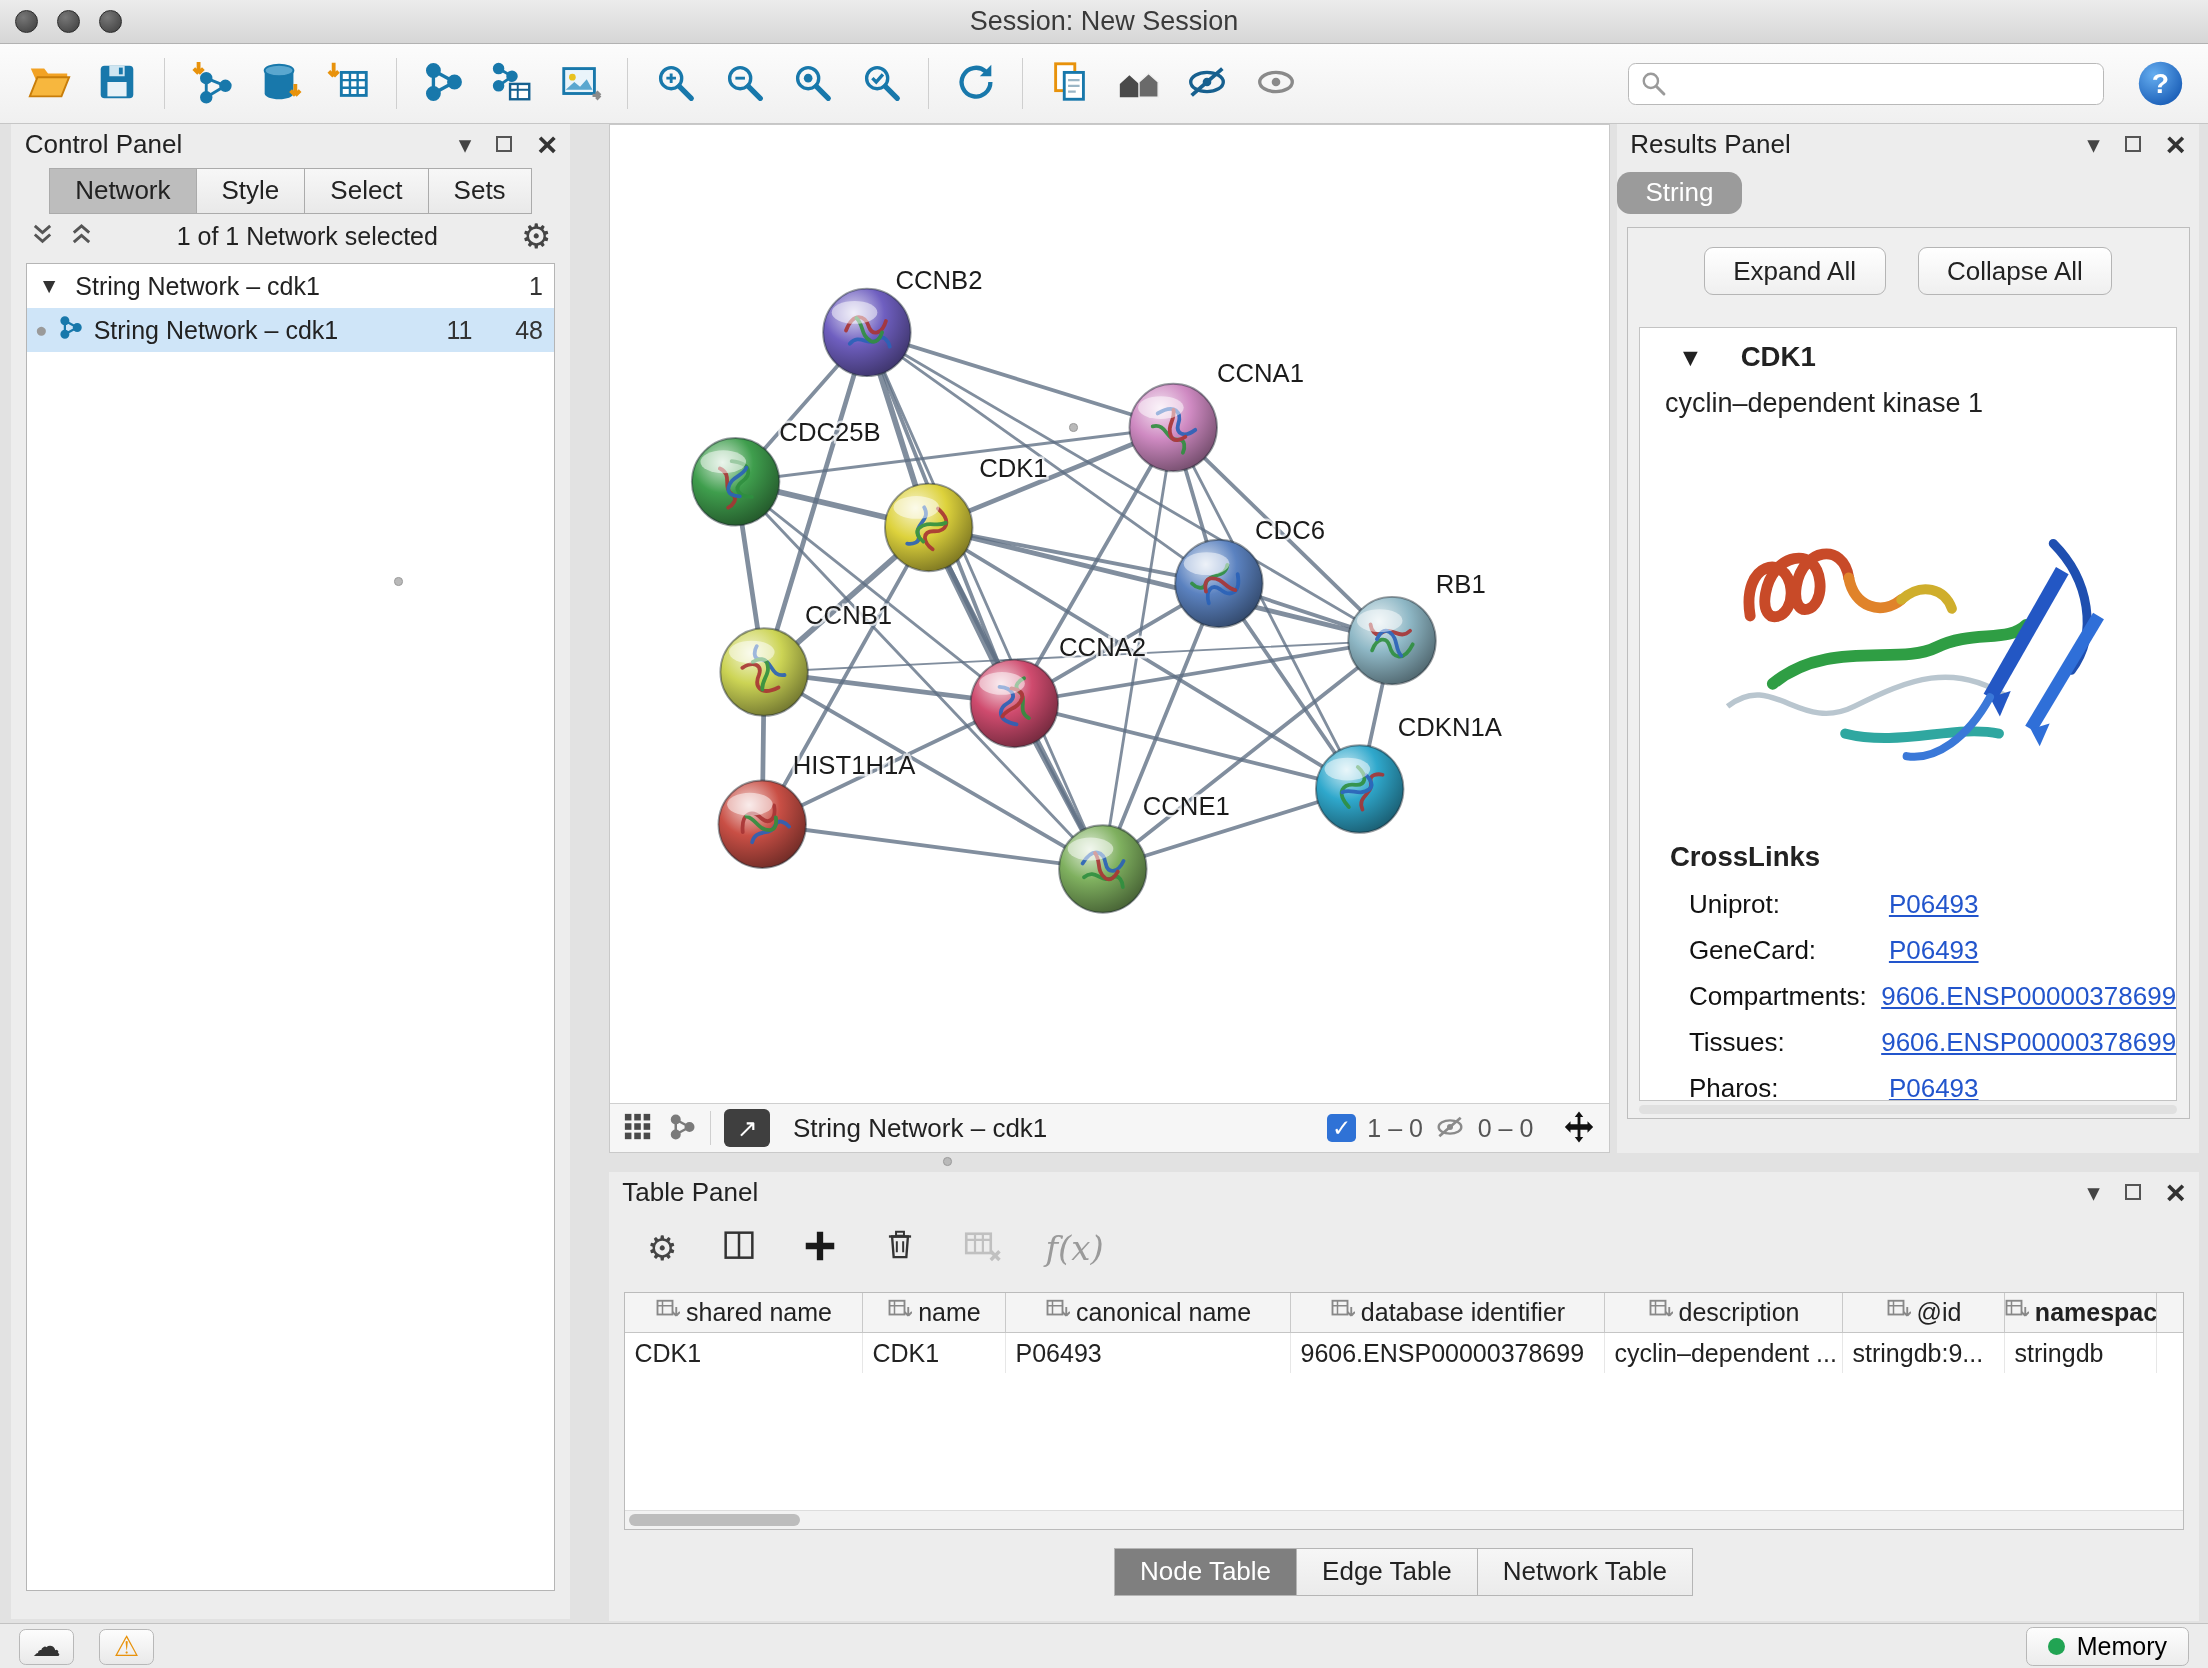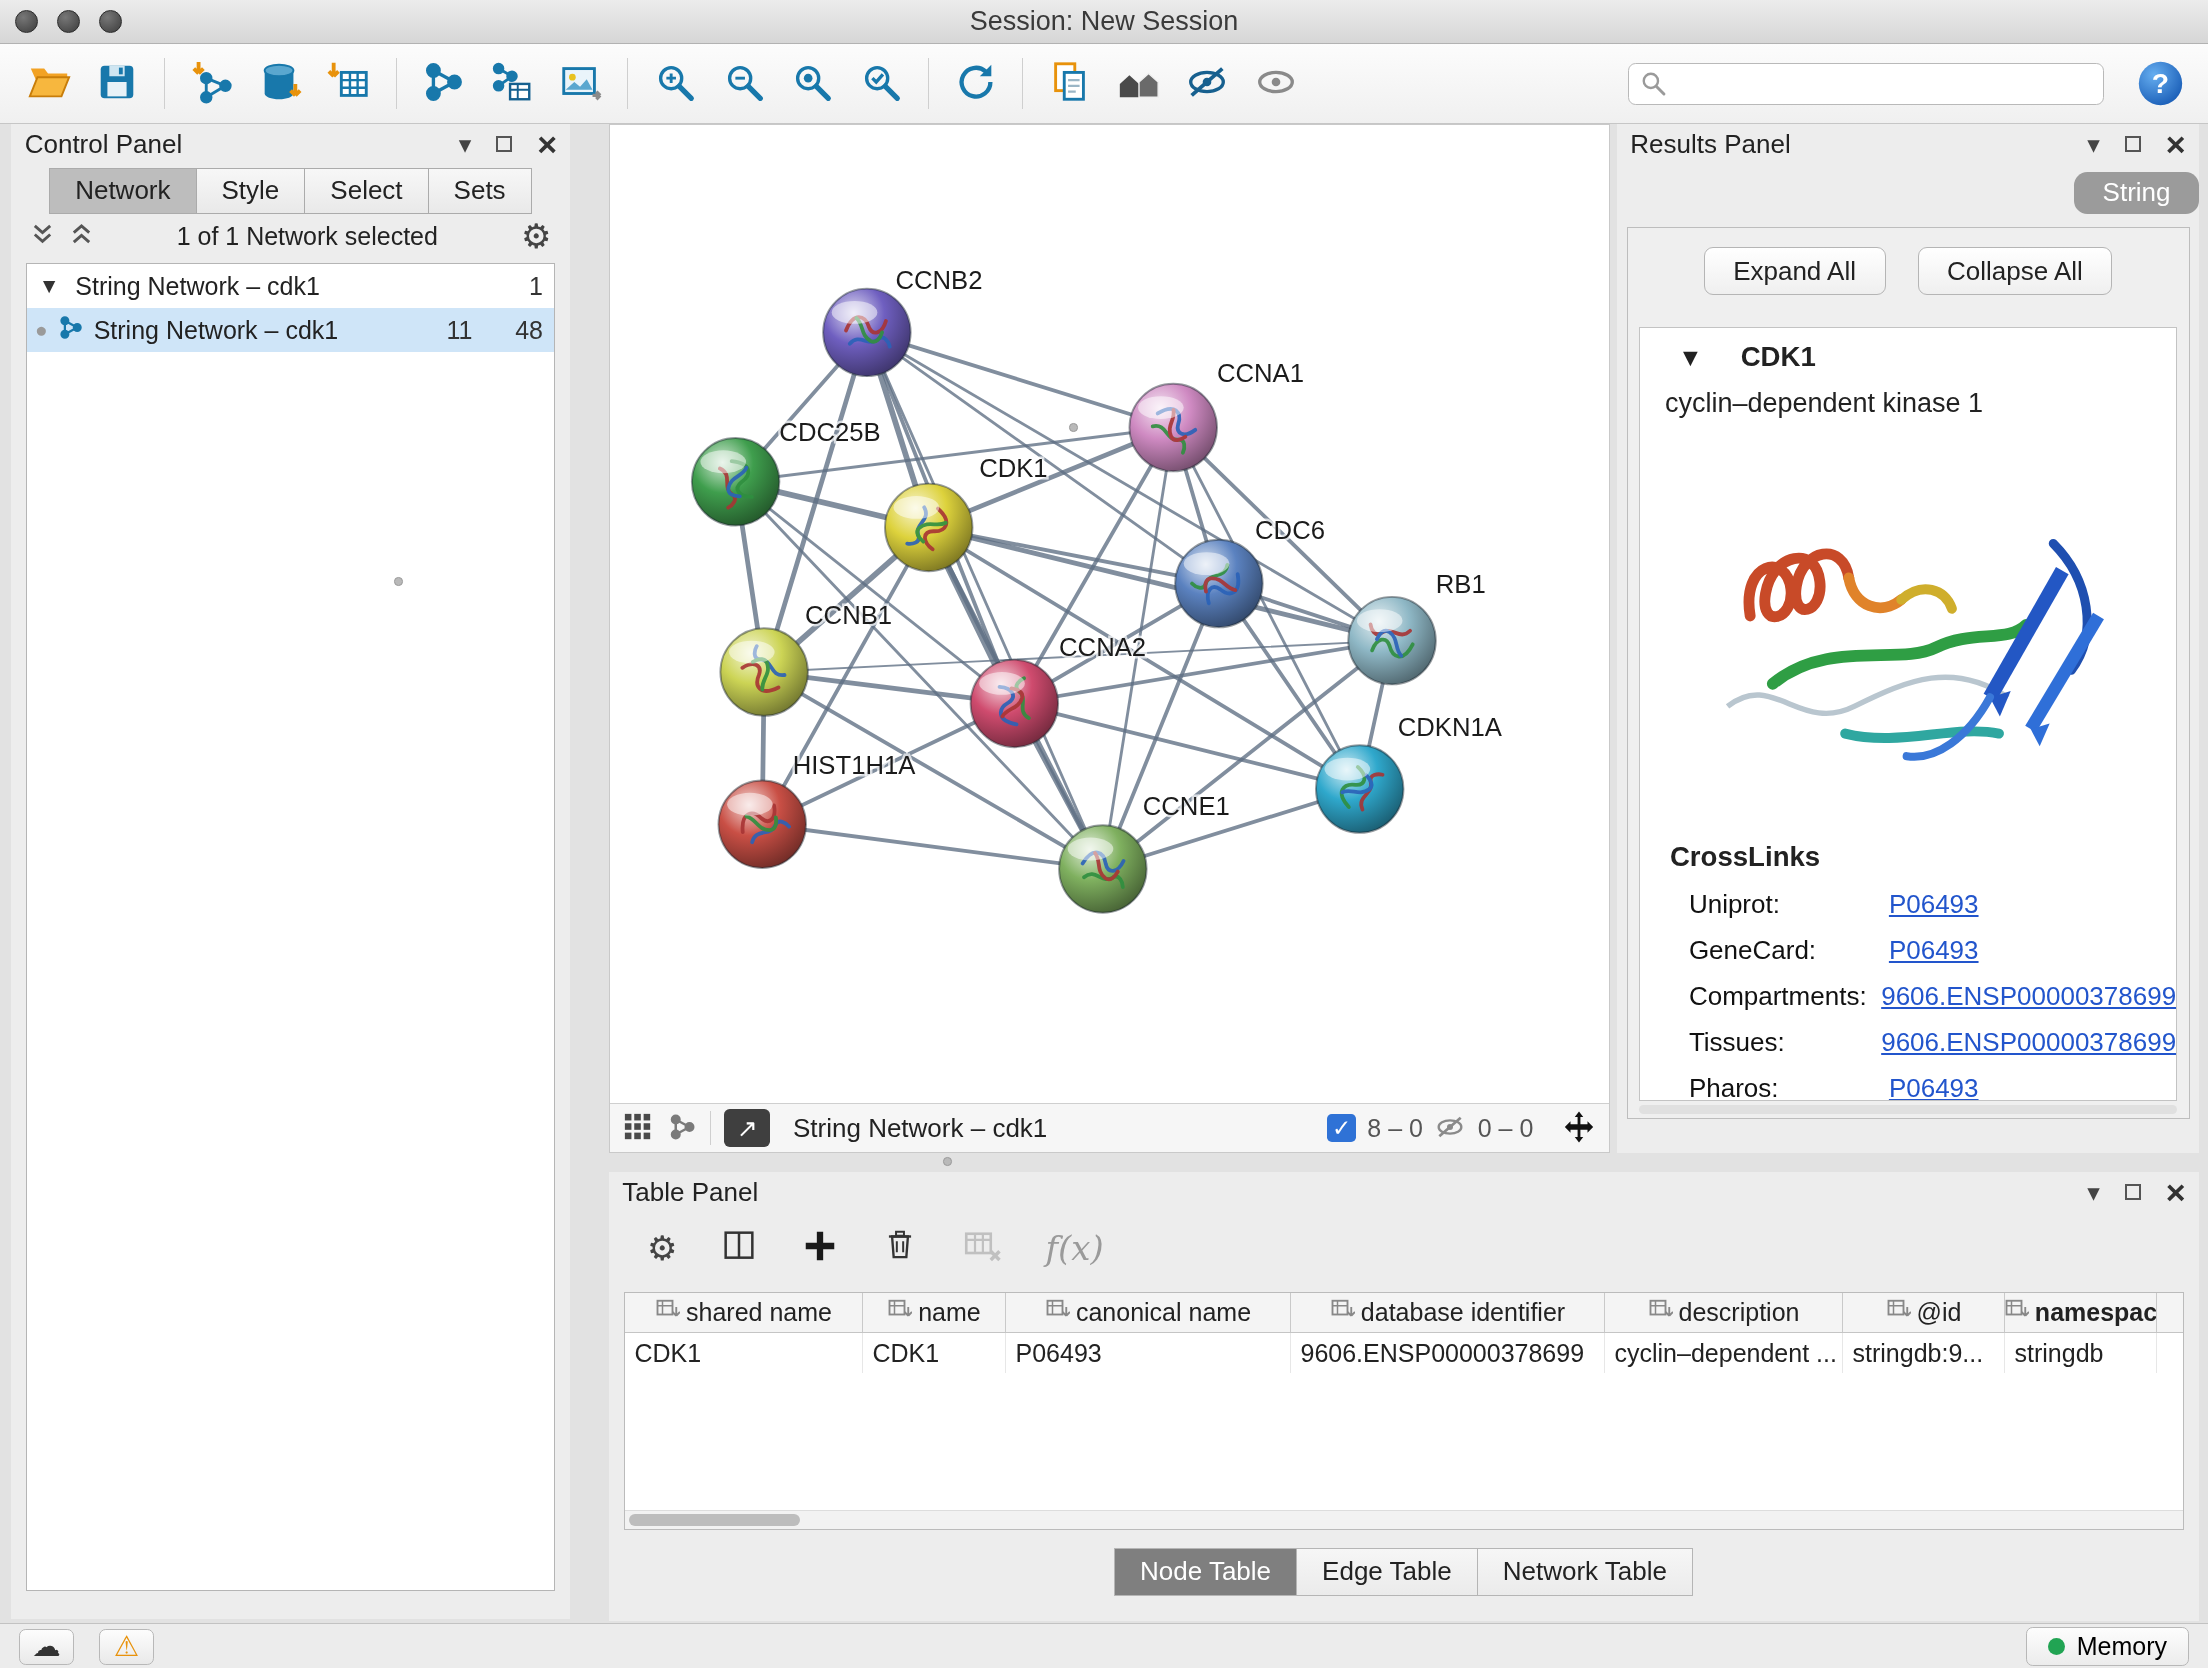--- a/index.html
+++ b/index.html
@@ -577,21 +577,21 @@
         </svg></span>
     <div class="vdiv"></div>
     <button class="darkbtn">
         <span>↗</span>
       </button>
     <span class="cs-title">String Network – cdk1</span>
     <div class="cs-right">
       <div class="checkbox">
           <span>✓</span>
         </div>
-      <span class="cs-num">8 – 0</span>
+      <span class="cs-num">1 – 0</span>
       <span><svg width="32" height="32" viewBox="0 0 48 48">
             <ellipse cx="24" cy="24" rx="17" ry="10" fill="none" stroke="#8a8a8a" stroke-width="3.5"></ellipse>
             <circle cx="24" cy="24" r="4.5" fill="#8a8a8a"></circle>
             <line x1="8" y1="38" x2="40" y2="10" stroke="#8a8a8a" stroke-width="4"></line>
           </svg></span>
       <span class="cs-num">0 – 0</span>
       <span style="margin-left:17px;"><svg width="34" height="34" viewBox="0 0 48 48">
             <path d="M24 2l6 8h-4v10h10v-4l8 8-8 8v-4H26v10h4l-6 8-6-8h4V28H12v4l-8-8 8-8v4h10V10h-4z" fill="#111"></path>
           </svg></span>
     </div>
@@ -600,21 +600,21 @@
 
 <div class="results-panel">
   <div class="panel-header">
     <span>Results Panel</span>
     <span class="ph-icons">
       <span class="ph-tri">▾</span>
       <span class="ph-sq"></span>
       <span class="ph-x">×</span>
     </span>
   </div>
-  <div style="text-align:right; margin-top:7.6px;">
+  <div style="text-align:left; margin-top:7.6px;">
     <span class="string-pill">String</span>
   </div>
   <div class="rp-box">
     <div class="rp-buttons">
       <button class="mac-btn">Expand All</button>
       <button class="mac-btn">Collapse All</button>
     </div>
     <div class="gene-card">
       <div class="gene-head">
         <span class="tri">▼</span>

